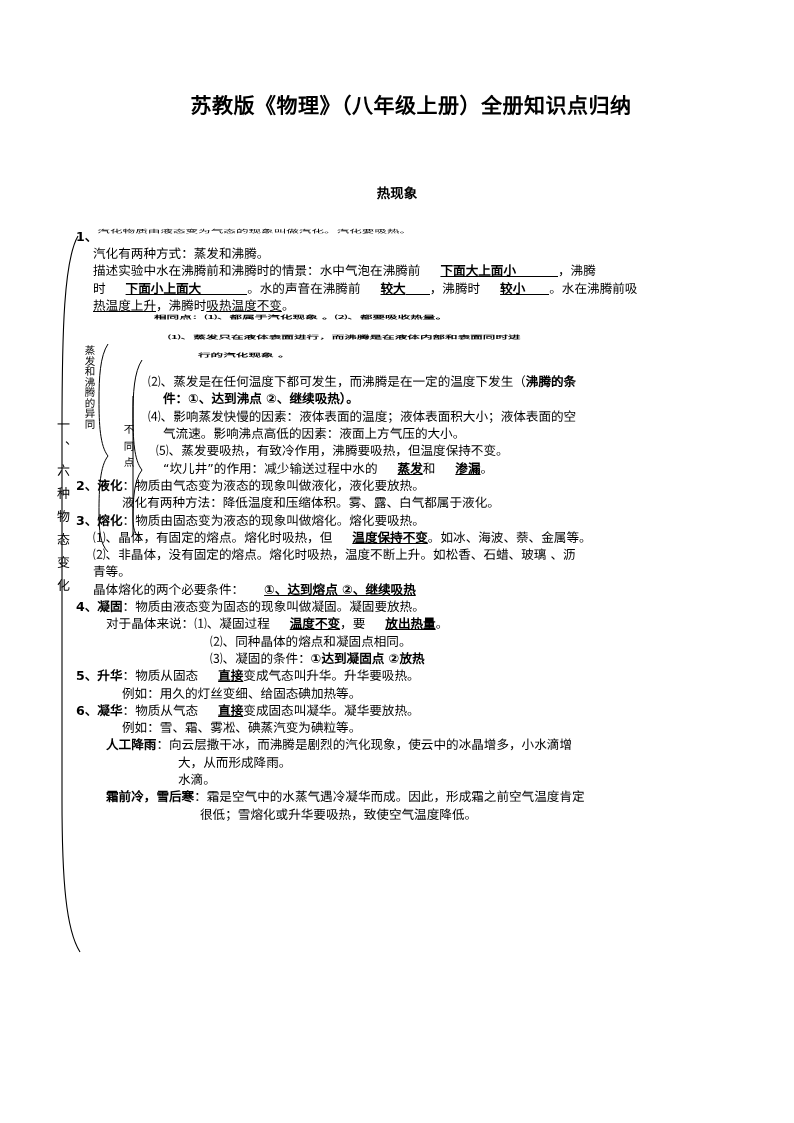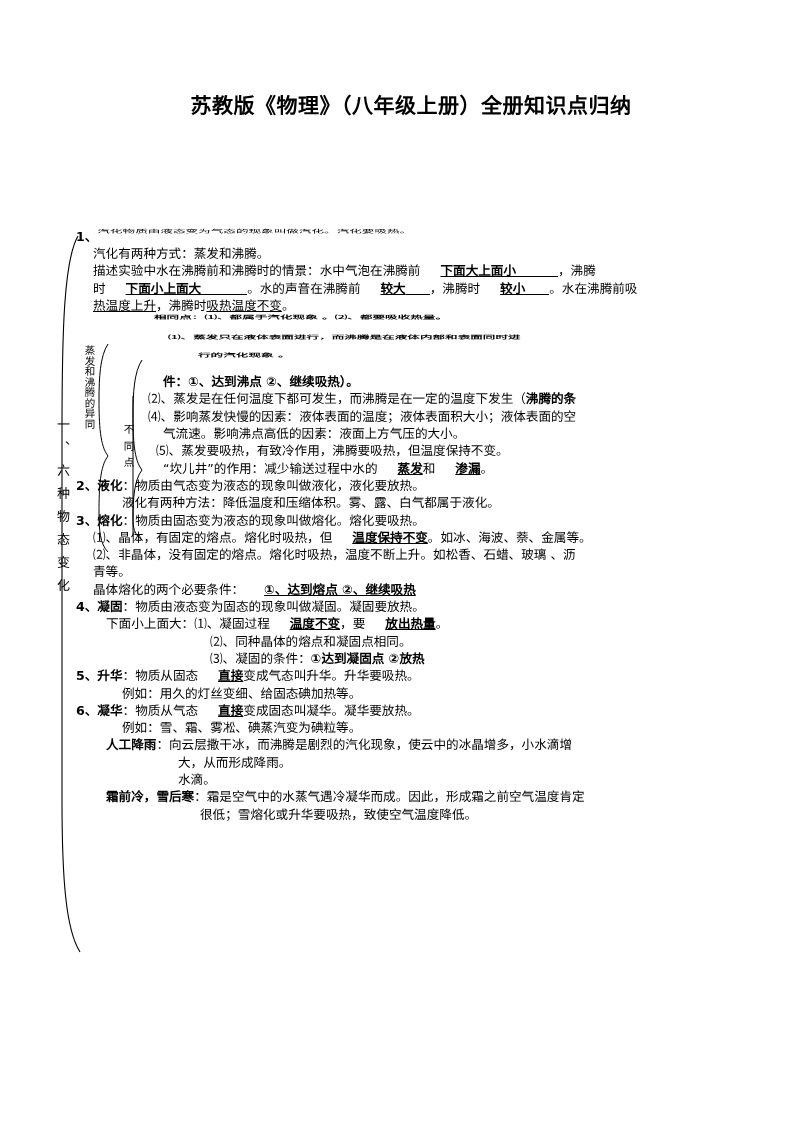--- a/index.html
+++ b/index.html
@@ -132,20 +132,21 @@
     height: 1123px;
     pointer-events: none;
   }
 </style>
 </head>
 <body>
 
 <div class="page">
 
   <div class="doc-title">苏教版《物理》（八年级上册）全册知识点归纳</div>
+  <div class="section-heading">热现象</div>
 
   <svg class="brace-layer" viewBox="0 0 794 1123">
 
     <path d="M78 236 C 64 260, 62 330, 62 430 C 62 560, 62 700, 62 800 C 62 880, 66 930, 80 952" fill="none" stroke="#000" stroke-width="1.1"></path>
 
     <path d="M108 344 C 100 356, 99 378, 99 400 C 99 424, 100 446, 108 456" fill="none" stroke="#000" stroke-width="1"></path>
     <path d="M108 456 C 100 466, 99 488, 99 512 C 99 530, 100 544, 108 552" fill="none" stroke="#000" stroke-width="1"></path>
 
     <path d="M142 360 C 134 372, 133 394, 133 414 C 133 440, 134 460, 142 470" fill="none" stroke="#000" stroke-width="1"></path>
     <path d="M142 470 C 134 480, 133 500, 133 518 C 133 528, 134 534, 142 540" fill="none" stroke="#000" stroke-width="1"></path>
@@ -180,24 +181,24 @@
     <div class="squash-row i6" style="padding-left:94px;">
       <span class="squash">相同点：⑴、都属于汽化现象 。⑵、都要吸收热量。</span>
     </div>
     <div class="squash-row" style="padding-left:108px;margin-top:11px;">
       <span class="squash">⑴、蒸发只在液体表面进行，而沸腾是在液体内部和表面同时进</span>
     </div>
     <div class="squash-row" style="padding-left:138px;margin-top:9px;margin-bottom:12px;">
       <span class="squash">行的汽化现象 。</span>
     </div>
 
-    <div class="ln b" style="padding-left:103px;">件：①、达到沸点 ②、继续吸热）。</div>
     <div class="ln" style="padding-left:88px;">
       <span>⑵、蒸发是在任何温度下都可发生，而沸腾是在一定的温度下发生（</span><span class="b">沸腾的条</span>
     </div>
+    <div class="ln b" style="padding-left:103px;">件：①、达到沸点 ②、继续吸热）。</div>
 
 
     <div class="ln" style="padding-left:88px;">⑷、影响蒸发快慢的因素：液体表面的温度；液体表面积大小；液体表面的空</div>
     <div class="ln" style="padding-left:103px;">气流速。影响沸点高低的因素：液面上方气压的大小。</div>
 
     <div class="ln" style="padding-left:96px;">⑸、蒸发要吸热，有致冷作用，沸腾要吸热，但温度保持不变。</div>
 
     <div class="ln" style="padding-left:103px;">
       <span>“坎儿井”的作用：减少输送过程中水的</span><span class="bu">蒸发</span><span>和</span><span class="bu">渗漏</span><span>。</span>
     </div>
@@ -216,21 +217,21 @@
     <div class="ln i2">⑵、非晶体，没有固定的熔点。熔化时吸热，温度不断上升。如松香、石蜡、玻璃 、沥</div>
     <div class="ln i2">青等。</div>
     <div class="ln i2">
       <span>晶体熔化的两个必要条件：</span><span class="bu">①、达到熔点 ②、继续吸热</span>
     </div>
 
     <div class="ln i1">
       <span class="b">4、</span><span class="b">凝固</span><span>：物质由液态变为固态的现象叫做凝固。凝固要放热。</span>
     </div>
     <div class="ln i3">
-      <span>下面小上面大：⑴、凝固过程</span><span class="bu">温度不变</span><span>，要</span><span class="bu">放出热量</span><span>。</span>
+      <span>对于晶体来说：⑴、凝固过程</span><span class="bu">温度不变</span><span>，要</span><span class="bu">放出热量</span><span>。</span>
     </div>
     <div class="ln" style="padding-left:150px;">⑵、同种晶体的熔点和凝固点相同。</div>
     <div class="ln" style="padding-left:150px;">
       <span>⑶、凝固的条件：</span><span class="b">①达到凝固点 ②放热</span>
     </div>
 
     <div class="ln i1">
       <span class="b">5、</span><span class="b">升华</span><span>：物质从固态</span><span class="bu">直接</span><span>变成气态叫升华。升华要吸热。</span>
     </div>
     <div class="ln i4">例如：用久的灯丝变细、给固态碘加热等。</div>

